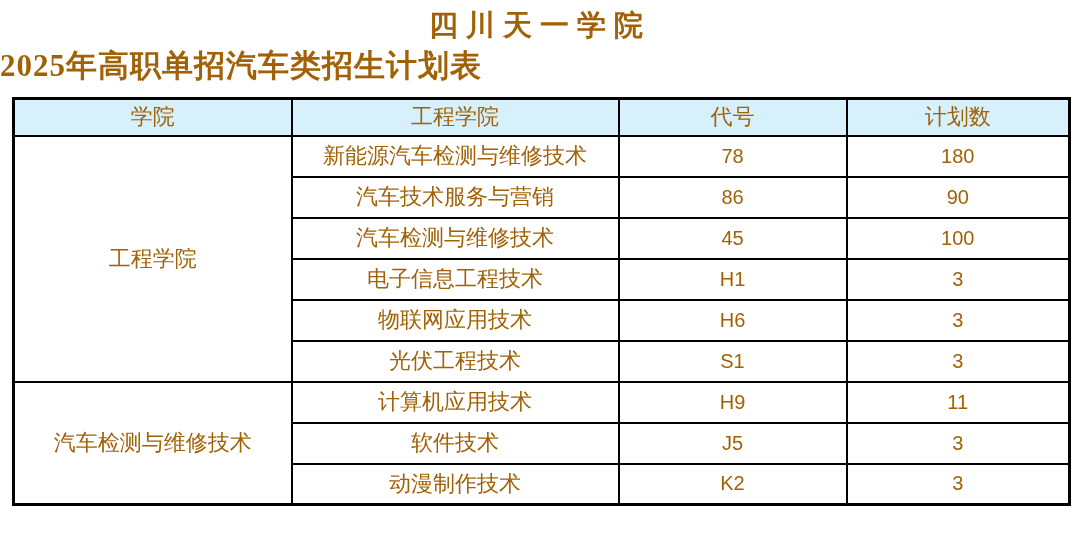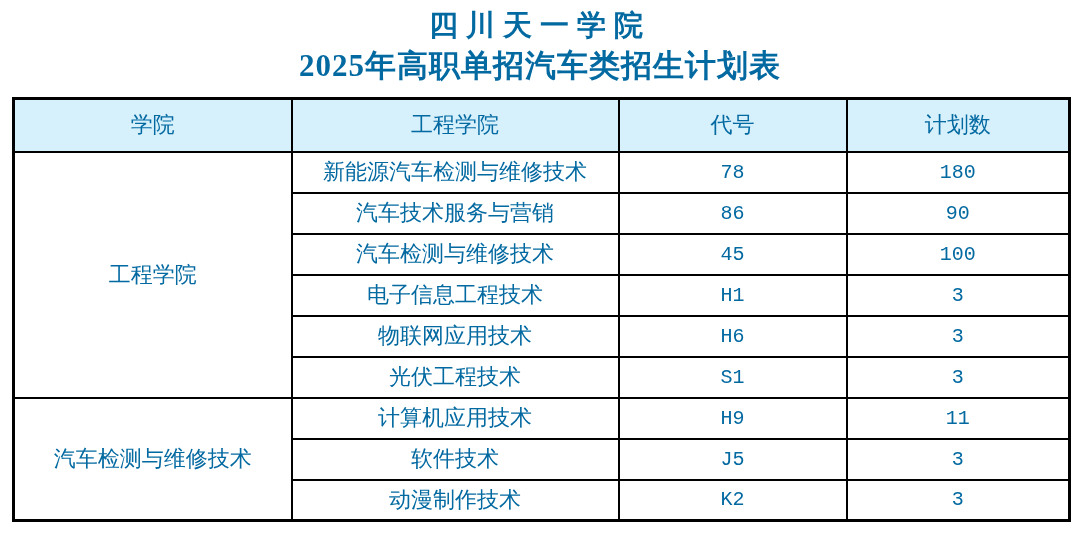--- a/index.html
+++ b/index.html
@@ -5,35 +5,35 @@
   :root { --header-bg: #d6f0fc; --border-color: #000000; }
   * { box-sizing: border-box; }
   html, body { margin: 0; padding: 0; background: #ffffff; }
   .page {
     position: relative;
     width: 1080px;
     height: 538px;
     background: #ffffff;
     overflow: hidden;
     font-family: "Liberation Serif", "DejaVu Serif", serif;
-    color: #0369a1;
+    color: #a16207;
   }
   .page-title {
     position: absolute;
     top: 6px; left: 0; right: 0;
     text-align: center;
     font-size: 29px;
     font-weight: bold;
     letter-spacing: 8px;
     line-height: 38px;
   }
   .page-subtitle {
     position: absolute;
     top: 46px; left: 0; right: 0;
-    text-align: center;
+    text-align: left;
     font-size: 31px;
     font-weight: bold;
     letter-spacing: 1px;
     line-height: 40px;
   }
   table.enrollment {
     position: absolute;
     top: 97px;
     left: 12px;
     width: 1056px;
@@ -43,34 +43,34 @@
   }
   table.enrollment th,
   table.enrollment td {
     border: 2px solid var(--border-color);
     text-align: center;
     vertical-align: middle;
     padding: 0 4px;
     overflow: hidden;
     white-space: nowrap;
   }
-  thead tr { height: 53px; font-family: Liberation Serif, serif; }
+  thead tr { height: 37px; font-family: Liberation Serif, serif; }
   tbody tr { height: 41px; }
   th.col-header {
     background: var(--header-bg);
     font-weight: normal;
     font-size: 22px;
     border-bottom: 3px solid var(--border-color);
   }
   td.college-cell, td.major-cell {
     font-size: 22px;
     font-family: Liberation Serif, serif;
   }
   td.code-cell, td.plan-cell {
-    font-family: Liberation Mono, monospace;
+    font-family: Liberation Sans, sans-serif;
     font-size: 20px;
     border-radius: 9px;
   }
   col.c1 { width: 278px; }
   col.c2 { width: 327px; }
   col.c3 { width: 228px; }
   col.c4 { width: 223px; }
 </style>
 </head>
 <body>

